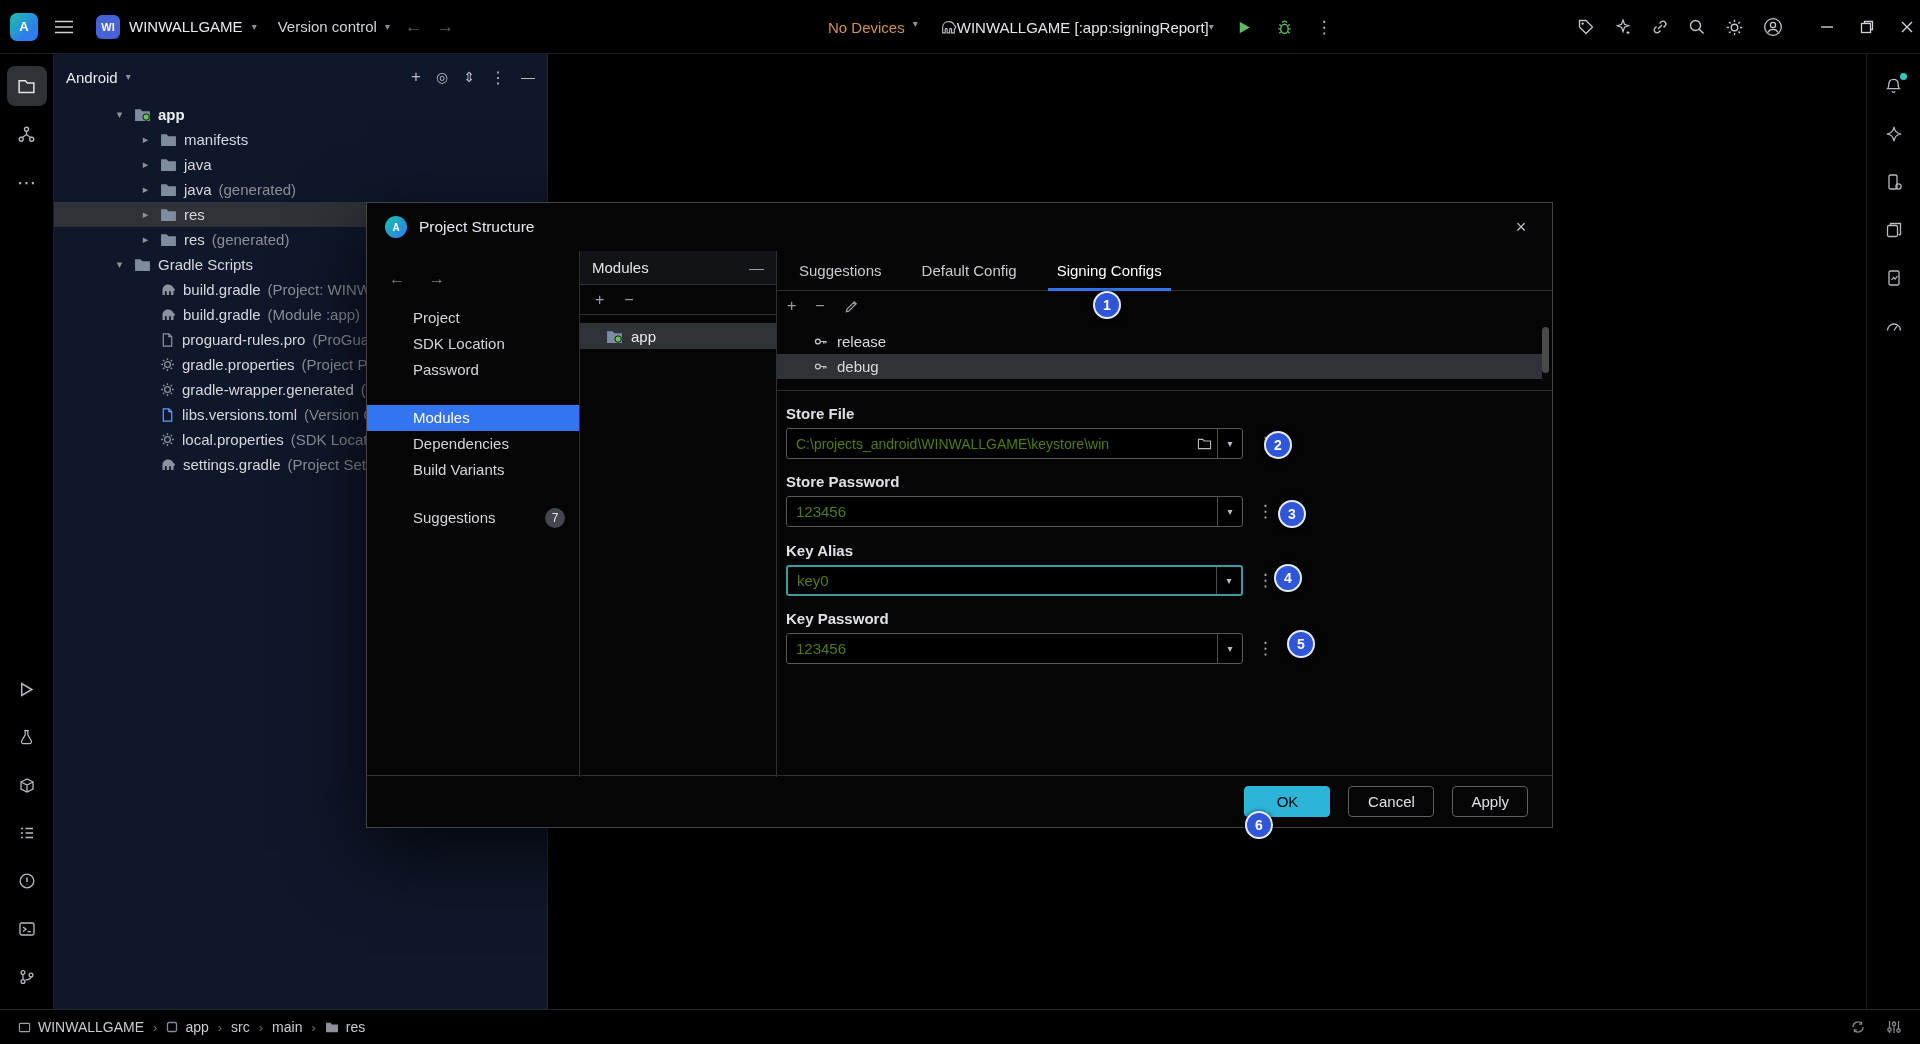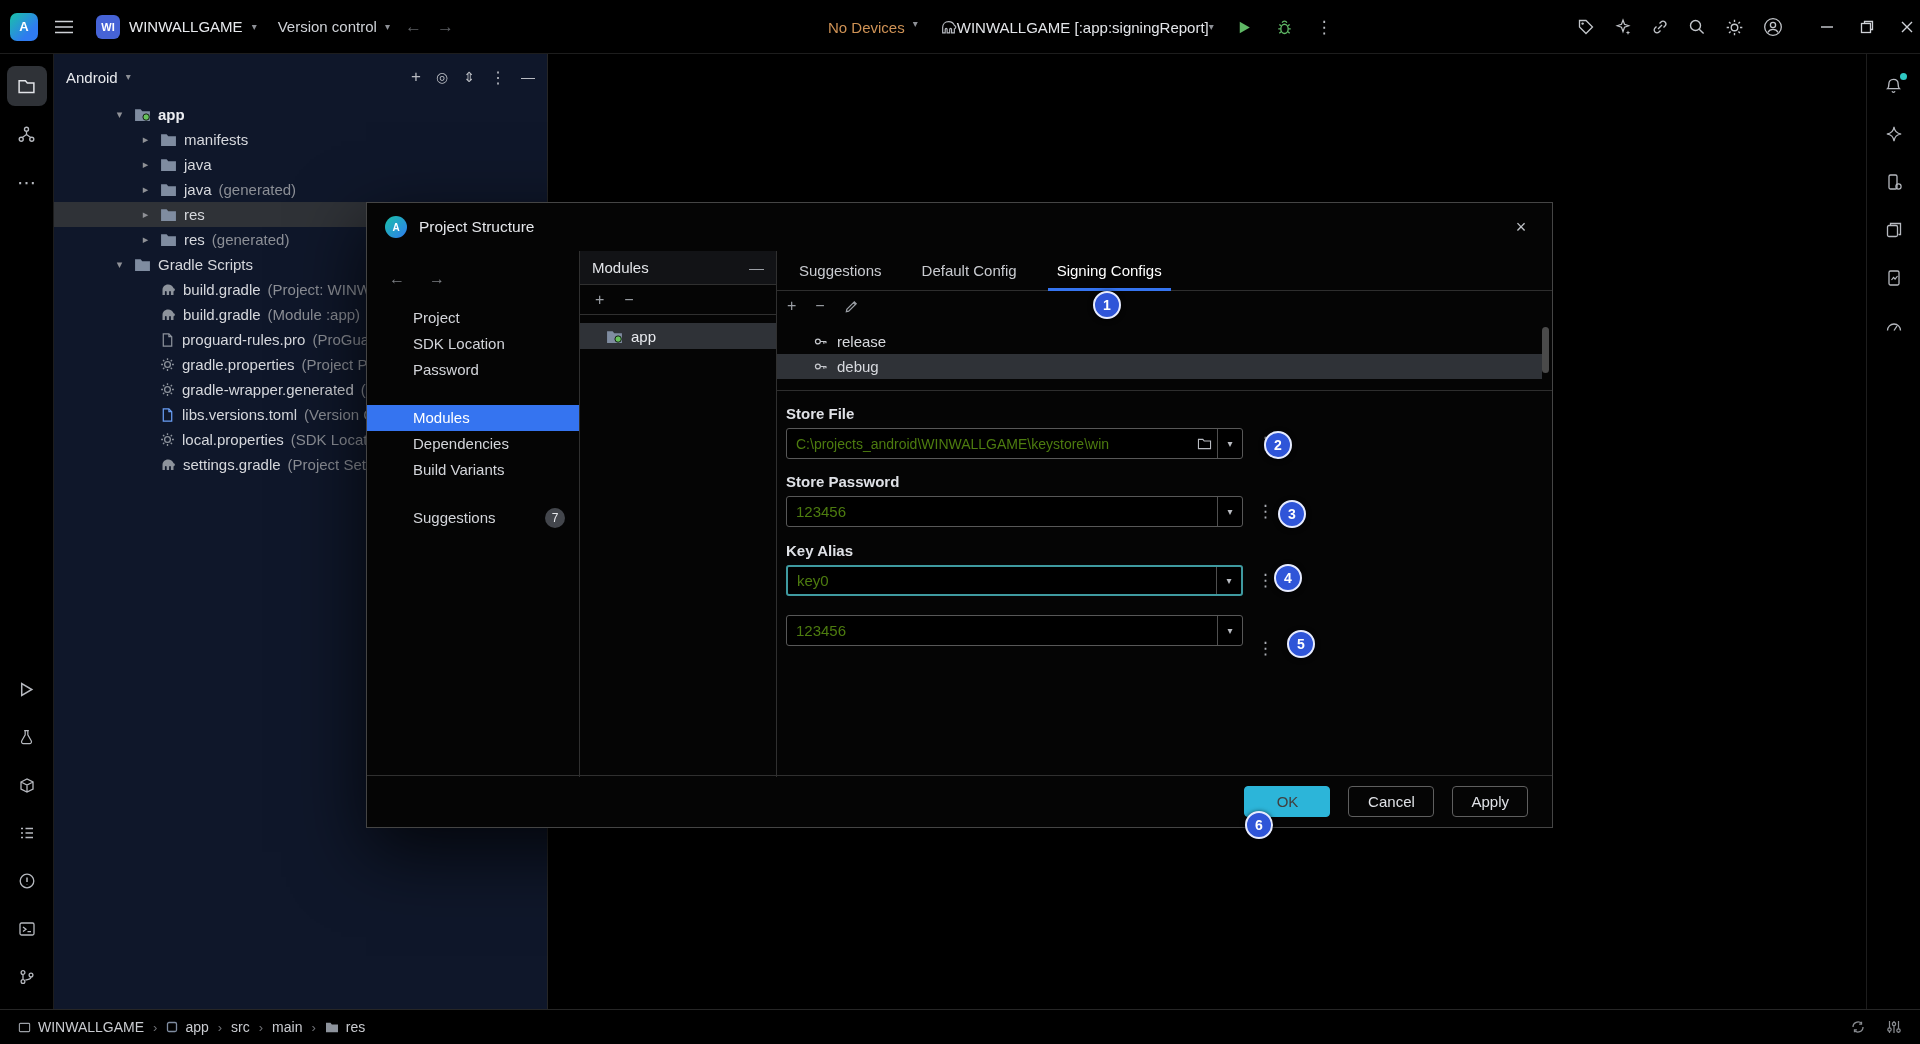--- a/index.html
+++ b/index.html
@@ -90,21 +90,21 @@
   .fgroup{position:absolute;left:9px;width:457px}
   .flabel{font-weight:700;color:#dfe1e6;font-size:15px;height:18px}
   .combo{margin-top:5px;height:31px;background:#000;border:1px solid #585858;border-radius:3px;display:flex;align-items:stretch;overflow:hidden}
   .combo.focus{border:2px solid #3f9aa0}
   .combo .cval{flex:1;display:flex;align-items:center;padding:0 9px;color:#4d7c0f;font-size:15px;white-space:nowrap;overflow:hidden}
   .combo .cbtn{width:26px;display:flex;align-items:center;justify-content:center;color:#b9bcc2}
   .combo .cdrop{width:25px;border-left:1px solid #4f4f4f;display:flex;align-items:center;justify-content:center;color:#b9bcc2;font-size:10px}
   .fkebab{position:absolute;left:471px;color:#a9acb2;font-size:17px;top:28px;width:16px;text-align:center}
   .dfooter{position:absolute;left:0;right:0;bottom:0;height:52px;border-top:1px solid #303030;display:flex;align-items:center;justify-content:flex-end;gap:18px;padding-right:24px}
   .btn{height:31px;min-width:86px;border-radius:4px;background:#050505;border:1px solid #5f5f5f;color:#dfe1e6;font-size:15px;display:flex;align-items:center;justify-content:center;padding:0 18px}
-  .btn.primary{background:#2cb5d9;border-color:#2cb5d9;color:#404040}
+  .btn.primary{background:#2cb5d9;border-color:#2cb5d9;color:#000000}
   .btn.apply{min-width:74px}
 
   
   .num-badge{position:absolute;width:28px;height:28px;border-radius:50%;background:#2f55d8;border:2px solid #e6ebff;box-shadow:0 1px 5px rgba(0,0,0,.85);color:#fff;font-weight:700;font-size:14px;display:flex;align-items:center;justify-content:center;z-index:50}
 </style>
 </head>
 <body>
 
 <div id="app">
 
@@ -653,20 +653,21 @@
         <div class="fgroup" style="top:291px">
           <div class="flabel">Key Alias</div>
           <div class="combo focus">
             <span class="cval">key0</span>
             <span class="cdrop">▾</span>
           </div>
           <span class="fkebab">⋮</span>
         </div>
 
         <div class="fgroup" style="top:359px">
+          <div class="flabel">Key Password</div>
           <div class="combo">
             <span class="cval">123456</span>
             <span class="cdrop">▾</span>
           </div>
           <span class="fkebab">⋮</span>
         </div>
       </div>
     </div>
 
     <div class="dfooter">

